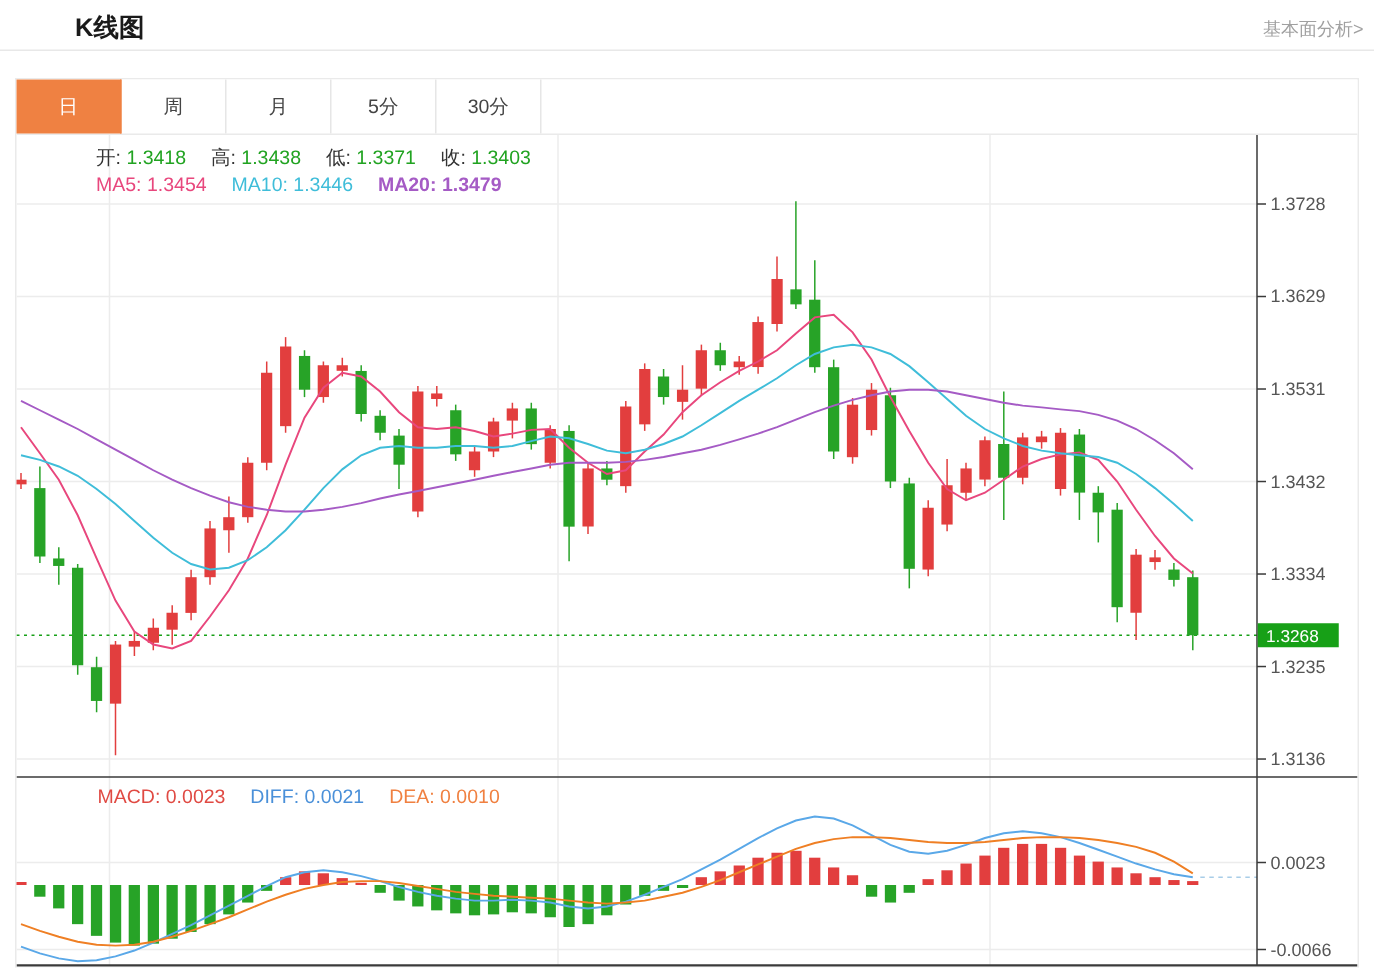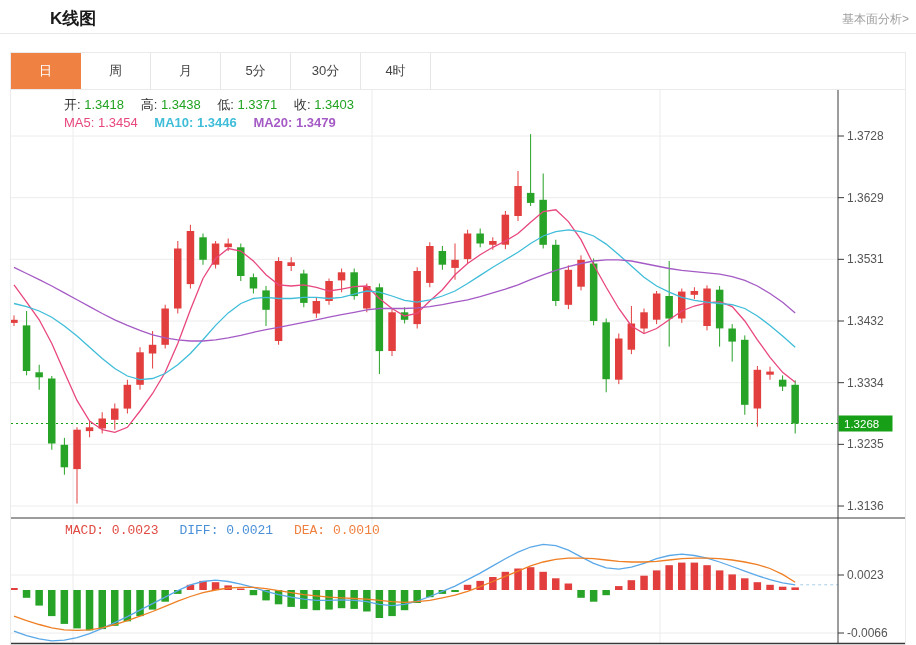--- a/index.html
+++ b/index.html
@@ -14,40 +14,39 @@
        border-right:1px solid #e6e6e6;cursor:pointer;box-sizing:border-box;flex:none;}
   .tab.active{background:#ef8142;color:#fff;border-right-color:#ef8142;}
   .tab-filler{flex:1;}
   .chart-wrap{position:relative;width:894px;height:555px;}
   .chart-wrap svg{position:absolute;left:0;top:0;}
   .legend{position:absolute;left:9px;font-size:13px;white-space:nowrap;z-index:2;margin-left:44px;}
   .legend .lbl{color:#333;}
   .legend .val{margin-right:13px;}
   .legend1{top:6px;}
   .legend2{top:25px;}
-  .macd-legend{top:433px;left:10px;font-family:Liberation Mono, monospace;}
+  .macd-legend{top:433px;left:10px;}
   .g-val{color:#21a321;}
-  .ma5-c{color:#e8477d;} .ma10-c{color:#3fbdd9;font-weight:bold;} .ma20-c{color:#a55bc5;font-weight:bold;}
+  .ma5-c{color:#e8477d;} .ma10-c{color:#3fbdd9;} .ma20-c{color:#a55bc5;font-weight:bold;}
   .macd-c{color:#e04a43;} .diff-c{color:#4a90d9;} .dea-c{color:#f08040;}
 </style>
 </head>
 <body>
 
 <div class="page-title">K线图</div>
 <div class="header-link">基本面分析&gt;</div>
 <div class="header-divider"></div>
 
 <div class="panel">
   <div class="tabs">
     <div class="tab active">日</div>
     <div class="tab">周</div>
     <div class="tab">月</div>
     <div class="tab">5分</div>
     <div class="tab">30分</div>
-    <div class="tab">4时</div>
     <div class="tab-filler"></div>
   </div>
 
   <div class="chart-wrap">
     <svg id="chart-svg" width="894" height="555">
         <line x1="62" y1="0" x2="62" y2="553.5" stroke="#ececec" stroke-width="1"></line>
         <line x1="361" y1="0" x2="361" y2="553.5" stroke="#ececec" stroke-width="1"></line>
         <line x1="649" y1="0" x2="649" y2="553.5" stroke="#ececec" stroke-width="1"></line>
         <line x1="0" y1="46" x2="827" y2="46" stroke="#ececec" stroke-width="1"></line>
         <line x1="0" y1="107.67" x2="827" y2="107.67" stroke="#ececec" stroke-width="1"></line>

